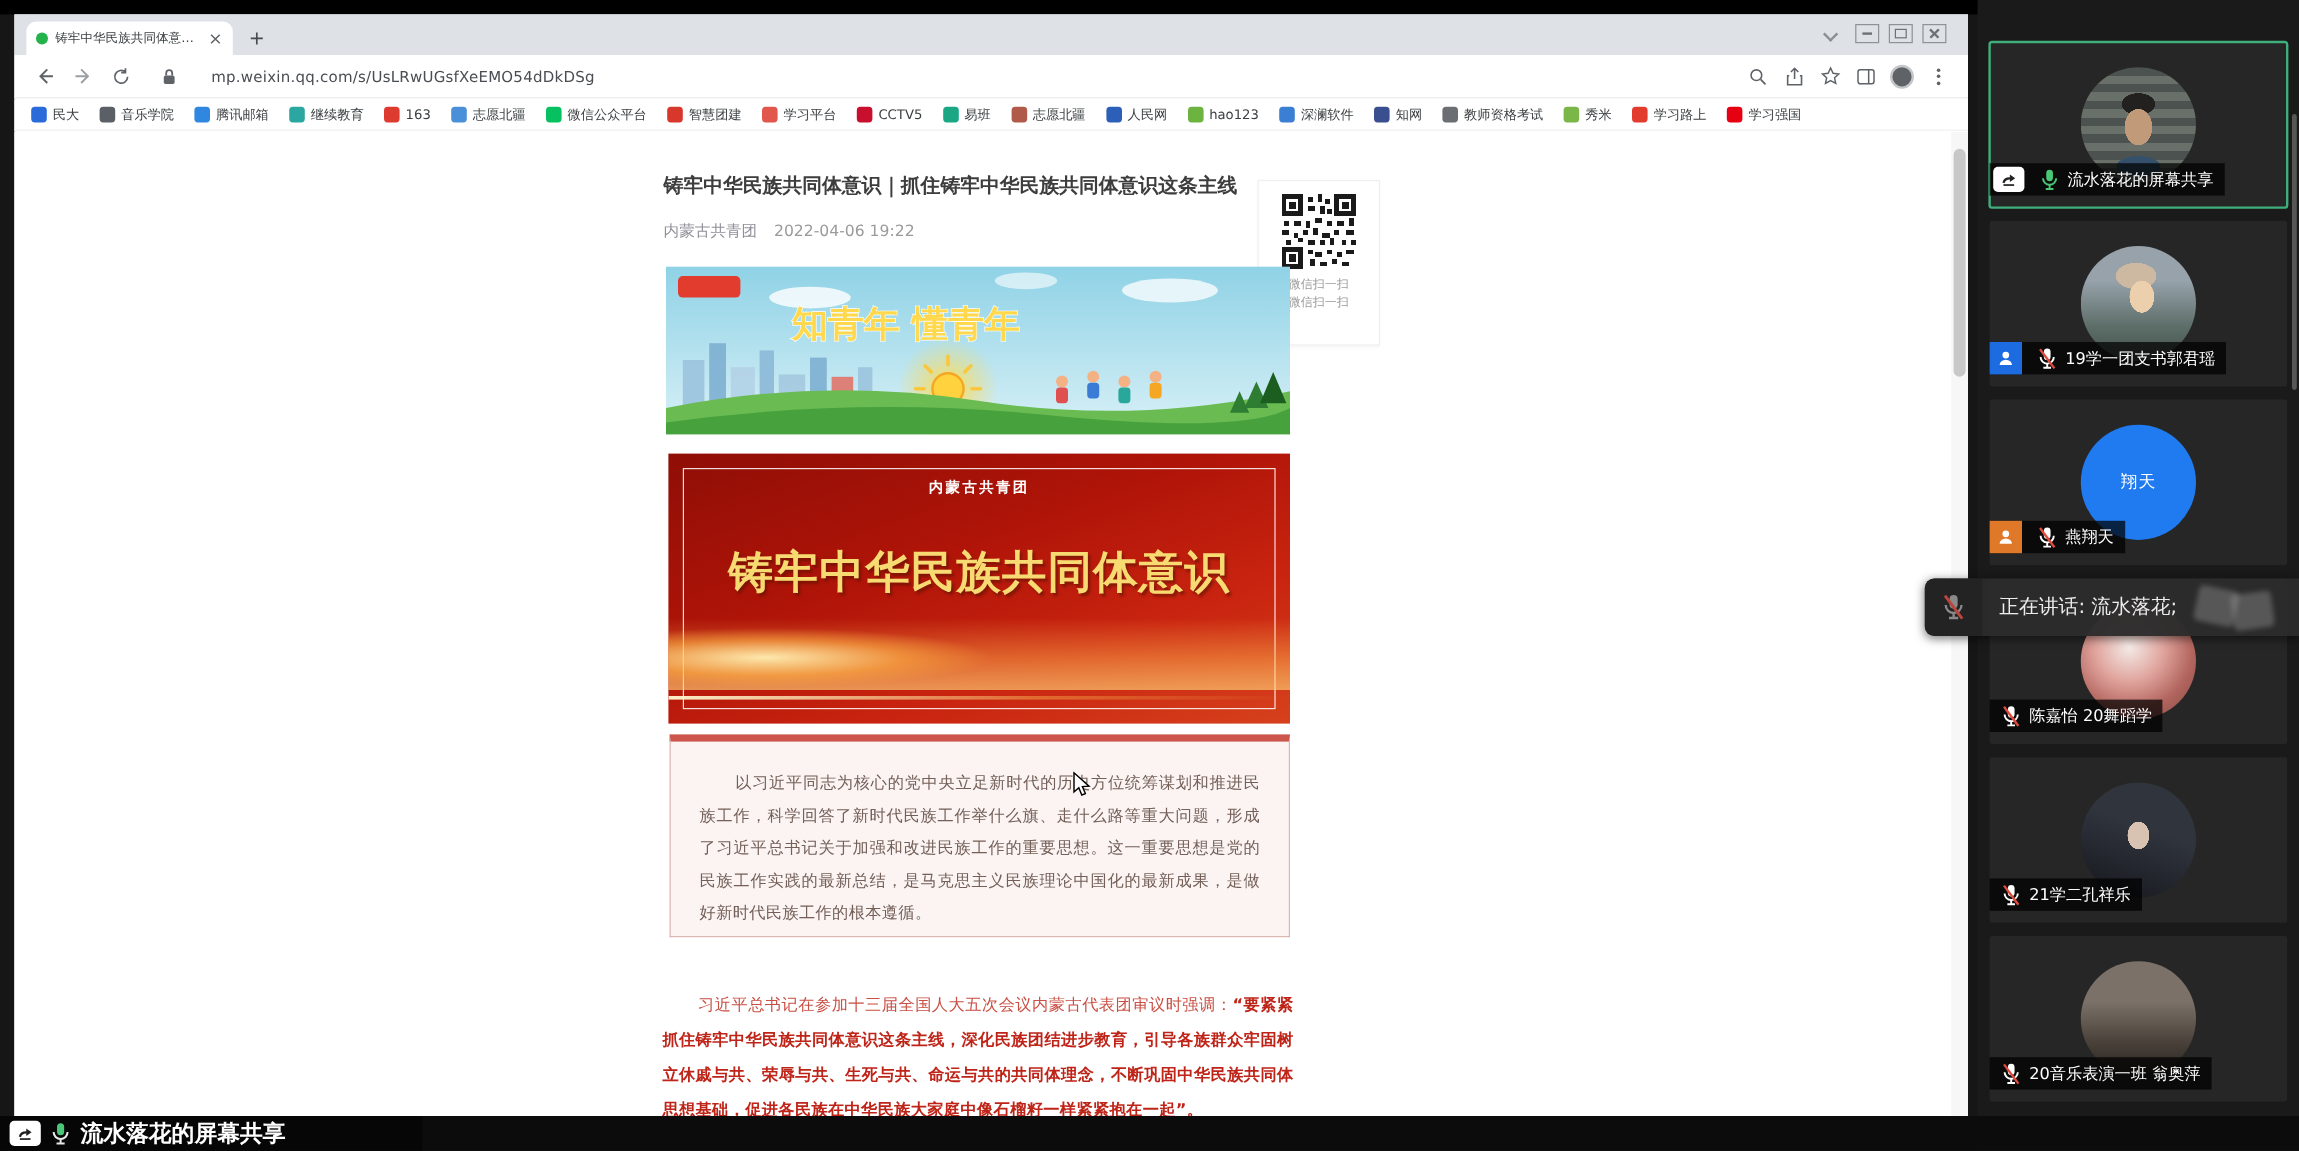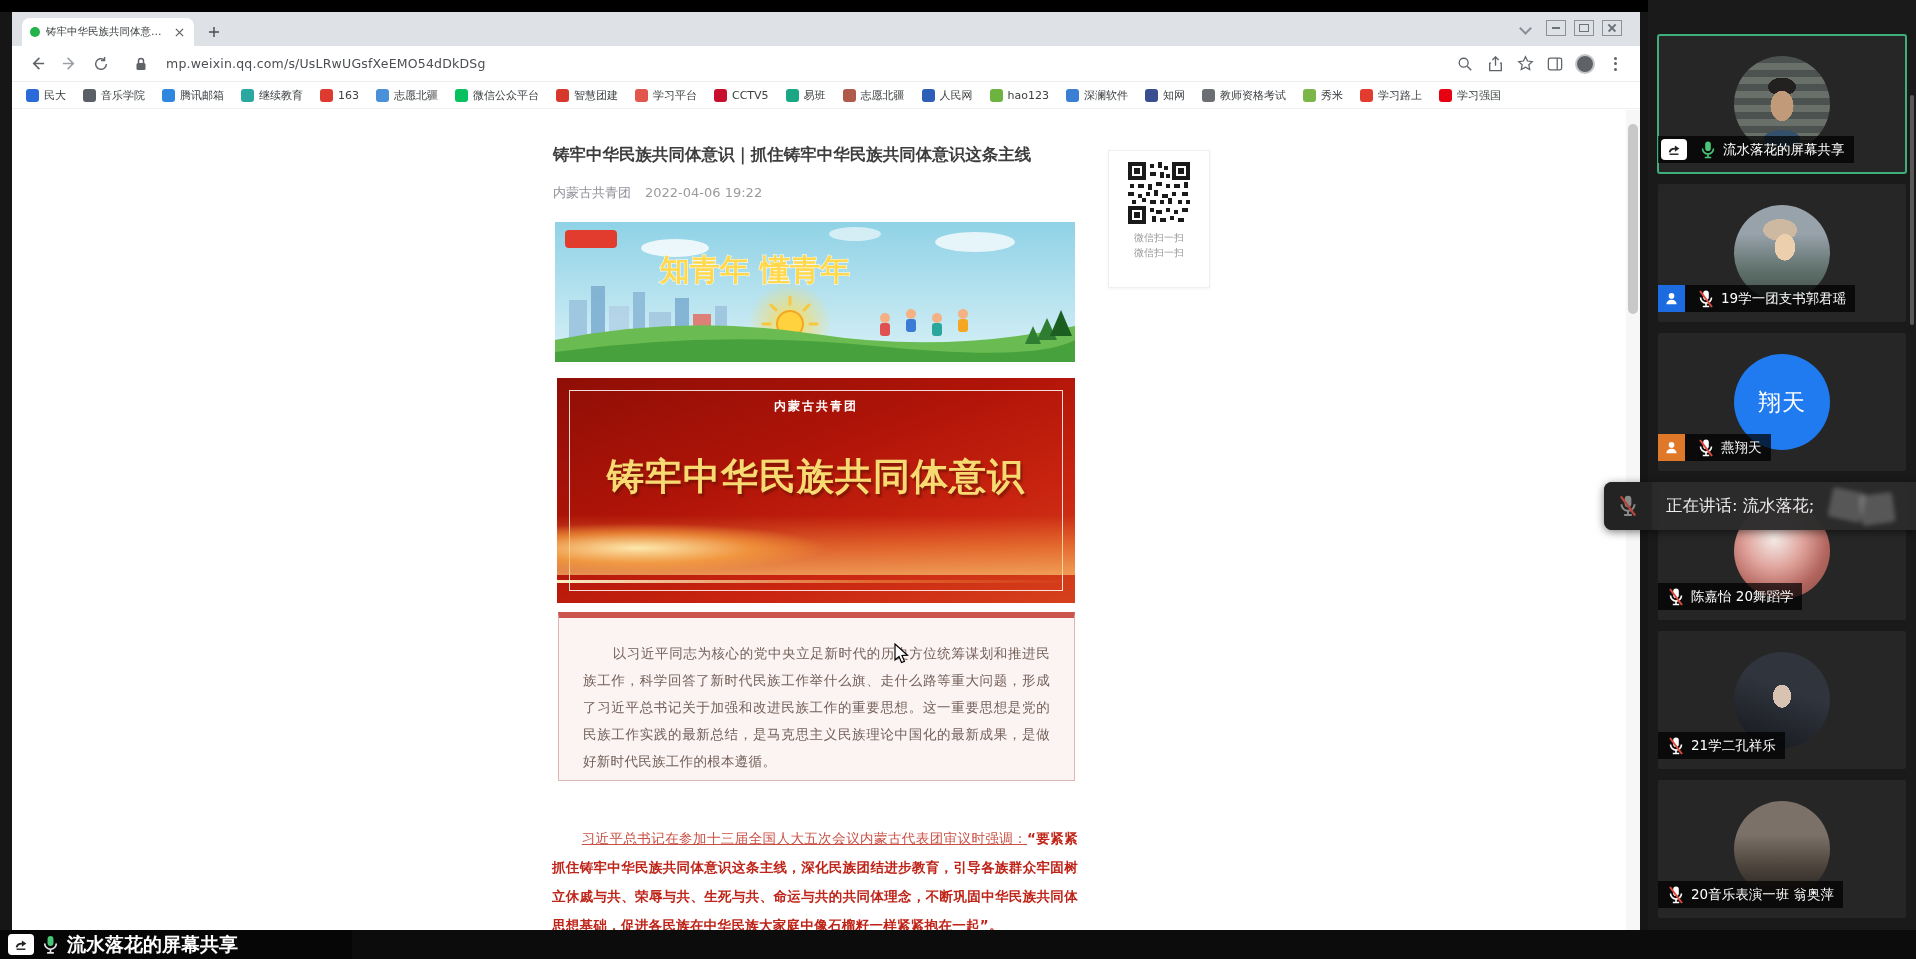--- a/index.html
+++ b/index.html
@@ -27,21 +27,21 @@
     display:flex; align-items:center; justify-content:center; }
   .wc-min { right:74px; } .wc-max { right:46px; } .wc-close { right:18px; }
   .wc-min::after { content:""; width:8px; height:2px; background:#6d7277; }
   .wc-max::after { content:""; width:8px; height:6px; border:1.5px solid #6d7277; }
   .wc-close::before, .wc-close::after { content:""; position:absolute; width:10px; height:1.6px; background:#6d7277; }
   .wc-close::before { transform:rotate(45deg);} .wc-close::after { transform:rotate(-45deg);}
 
   #navrow { position:absolute; left:0; top:34px; width:100%; height:36px; background:#fff;
     border-bottom:1px solid #ececec; display:flex; align-items:center; padding:0 12px; }
   .navic { width:26px; height:26px; display:flex; align-items:center; justify-content:center; margin-right:6px; }
-  #urltext { font-size:12.5px; color:#4a4d51; margin-left:6px; letter-spacing:.2px; flex:1 1 auto;
+  #urltext { font-size:12.5px; color:#4a4d51; margin-left:16px; letter-spacing:.2px; flex:1 1 auto;
     white-space:nowrap; overflow:hidden; }
   .rightic { width:26px; height:26px; display:flex; align-items:center; justify-content:center; margin-left:4px; flex:0 0 auto;}
   .avatar-chip { width:20px; height:20px; border-radius:50%; background:#5f6368;
     border:2px solid #c4c7ca; }
   .dots3 { display:flex; flex-direction:column; gap:2.5px; }
   .dots3 i { width:3px; height:3px; border-radius:50%; background:#5f6368; }
 
   #bmrow { position:absolute; left:0; top:71px; width:100%; height:26px; background:#fff;
     display:flex; align-items:center; gap:17px; padding:0 14px; border-bottom:1px solid #f0f0f0;}
   .bm { display:flex; align-items:center; gap:5px; flex:0 0 auto; }
@@ -51,21 +51,21 @@
   #page { position:absolute; left:0; top:98px; width:1614px; height:820px; background:#fff; overflow:hidden; }
   #pscroll { position:absolute; right:0; top:98px; width:14px; height:820px; background:#f7f7f7; }
   #pthumb { position:absolute; left:2px; top:14px; width:10px; height:190px; background:#c8c8c8; border-radius:5px; }
 
   
   #art-title { position:absolute; left:541px; top:132px; width:540px; font-size:16.5px;
     font-weight:700; color:#3d3d3d; }
   #art-meta { position:absolute; left:541px; top:172px; font-size:13px; color:#9b9b9b; }
   #art-meta .src { margin-right:14px; color:#8f8f98; }
 
-  #qrbox { position:absolute; left:1096px; top:138px; width:102px; height:138px;
+  #qrbox { position:absolute; left:1036px; top:138px; width:102px; height:138px;
     background:#fff; border:1px solid #efefef; box-shadow:0 1px 3px rgba(0,0,0,.05); text-align:center; }
   #qrbox svg { margin-top:9px; }
   .qrcap { font-size:10px; color:#9b9b9b; line-height:15px; }
 
   #banner-green { position:absolute; left:543px; top:210px; width:520px; height:140px; overflow:hidden; }
   #banner-red { position:absolute; left:545px; top:366px; width:518px; height:225px;
     background:linear-gradient(160deg,#8f0e06 0%,#b01408 40%,#c92410 70%,#d6411c 100%); overflow:hidden; }
   #banner-red .frame { position:absolute; left:12px; top:12px; right:12px; bottom:12px;
     border:1px solid rgba(255,255,255,.85); }
   #banner-red .hdr { position:absolute; left:0; top:20px; width:100%; text-align:center;
@@ -80,33 +80,33 @@
     background:linear-gradient(90deg, rgba(255,250,210,.95), rgba(255,200,90,.4) 60%, rgba(255,200,90,0)); }
 
   #quotebox { position:absolute; left:546px; top:600px; width:517px; height:169px;
     background:#fbf4f3; border:1px solid #ddb7b2; border-top:6px solid #cd564c;
     padding:22px 24px 0 24px; }
   #quotebox p { font-size:13.5px; line-height:27px; color:#746059; text-indent:2.2em;
     text-align:justify; letter-spacing:.3px; }
 
   #para2 { position:absolute; left:540px; top:812px; width:526px; font-size:13.5px;
     line-height:29px; text-indent:2.2em; text-align:justify; letter-spacing:.3px; }
-  #para2 .lead { color:#c94f44;text-decoration:underline; }
+  #para2 .lead { color:#c94f44; }
   #para2 .strong { color:#bf2418; font-weight:bold; }
 
   
   #cursor { position:absolute; left:893px; top:643px; z-index:60; }
 
   
   #sidebar { position:absolute; left:1648px; top:0; width:268px; height:959px; background:#1a1a1a; }
   .tile { position:absolute; left:10px; width:248px; height:138px; background:#262626;
     border-radius:2px; display:flex; align-items:center; justify-content:center; }
   .tile.active { outline:2px solid #3fae7c; outline-offset:-1px; }
   .pav { width:96px; height:96px; border-radius:50%; }
-  .pav-text { background:#1f7bef; color:#fff; font-size:23px; display:flex;
+  .pav-text { background:#1f7bef; color:#fff; font-size:14px; display:flex;
     align-items:center; justify-content:center; letter-spacing:1px; }
   .pav-man { background:
     radial-gradient(ellipse 30px 14px at 50% 86%, #35506b 0 60%, transparent 61%),
     radial-gradient(ellipse 19px 25px at 50% 52%, #c09a79 0 60%, transparent 61%),
     radial-gradient(ellipse 23px 15px at 50% 32%, #23211f 0 60%, transparent 61%),
     repeating-linear-gradient(180deg,#4b5250 0 7px,#687069 7px 14px); }
   .pav-woman { background:
     radial-gradient(ellipse 17px 22px at 53% 44%, #ecd0ae 0 60%, transparent 61%),
     radial-gradient(ellipse 28px 18px at 48% 26%, #cdb9a2 0 60%, transparent 61%),
     linear-gradient(180deg,#97a2ab 0 30%,#5d6e68 70%,#434f4b 100%); }

